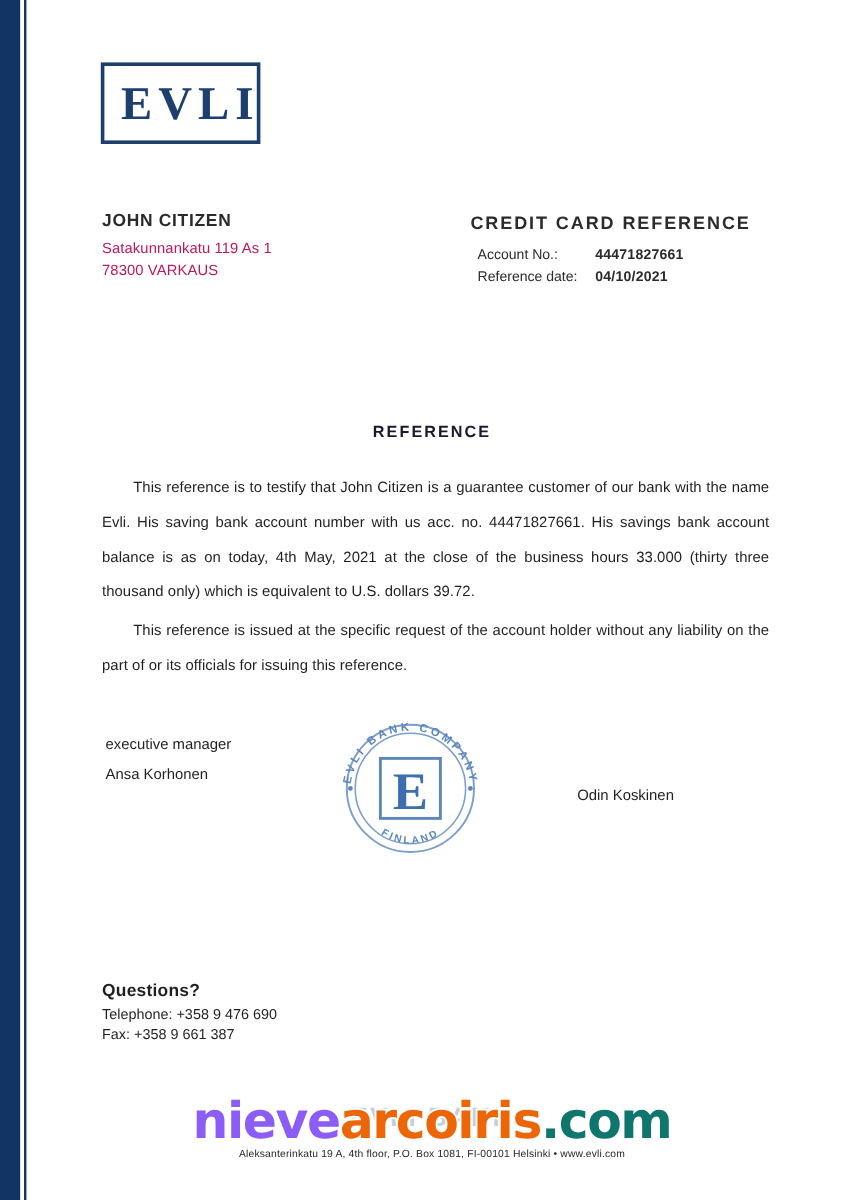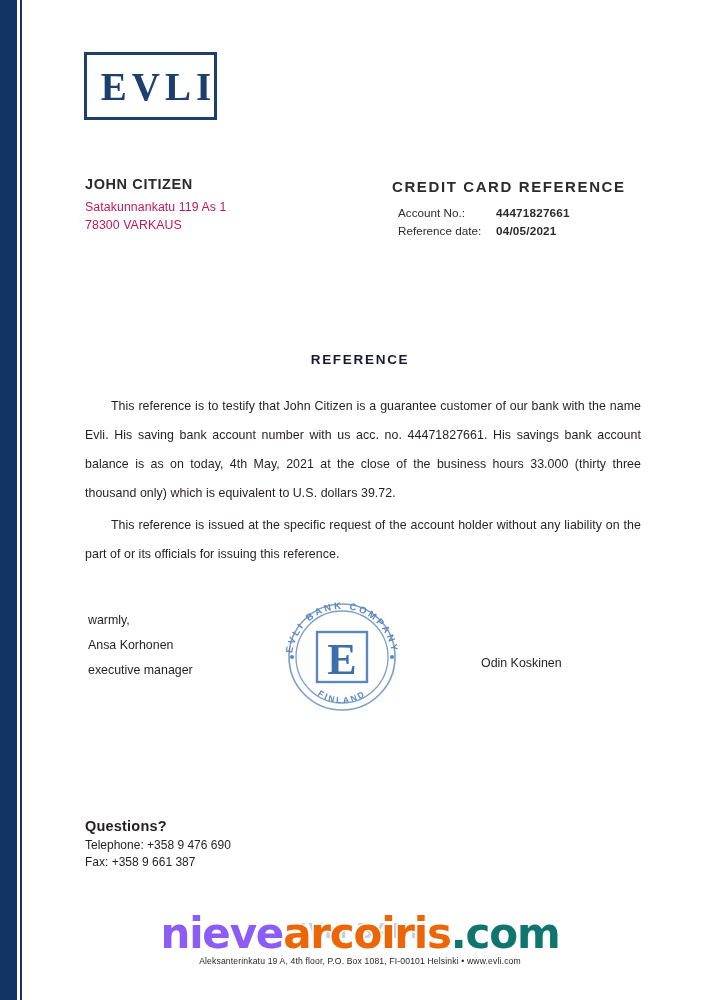--- a/index.html
+++ b/index.html
@@ -271,35 +271,34 @@
     <div class="ref-head">
       <div class="ref-head-title">CREDIT  CARD  REFERENCE</div>
 
       <div class="ref-row">
         <span class="ref-label">Account No.:</span>
         <span class="ref-value">44471827661</span>
       </div>
 
       <div class="ref-row">
         <span class="ref-label">Reference date:</span>
-        <span class="ref-value">04/05/2021</span>
+        <span class="ref-value">04/10/2021</span>
       </div>
     </div>
 
     <div class="ref-title">REFERENCE</div>
 
     <div class="body-block">
       <p class="body-para">This reference is to testify that John Citizen is a guarantee customer of our bank with the name Evli. His saving bank account number with us acc. no. 44471827661. His savings bank account balance is as on today, 4th May, 2021 at the close of the business hours 33.000 (thirty three thousand only) which is equivalent to U.S. dollars 39.72.</p>
       <p class="body-para">This reference is issued at the specific request of the account holder without any liability on the part of or its officials for issuing this reference.</p>
     </div>
 
     <div class="sign-block">
-      <div class="sign-line">warmly,</div>
+      <div class="sign-line">executive manager</div>
       <div class="sign-line">Ansa Korhonen</div>
-      <div class="sign-line">executive manager</div>
     </div>
 
     <div class="countersign">Odin Koskinen</div>
 
     <div class="stamp">
       <svg width="132" height="122" viewBox="0 0 132 122" xmlns="http://www.w3.org/2000/svg">
         <defs>
           <path id="arcTop" d="M 16 63 A 50 50 0 0 1 116 63" fill="none"></path>
           <path id="arcBot" d="M 25 66 A 41 41 0 0 0 107 66" fill="none"></path>
         </defs>

